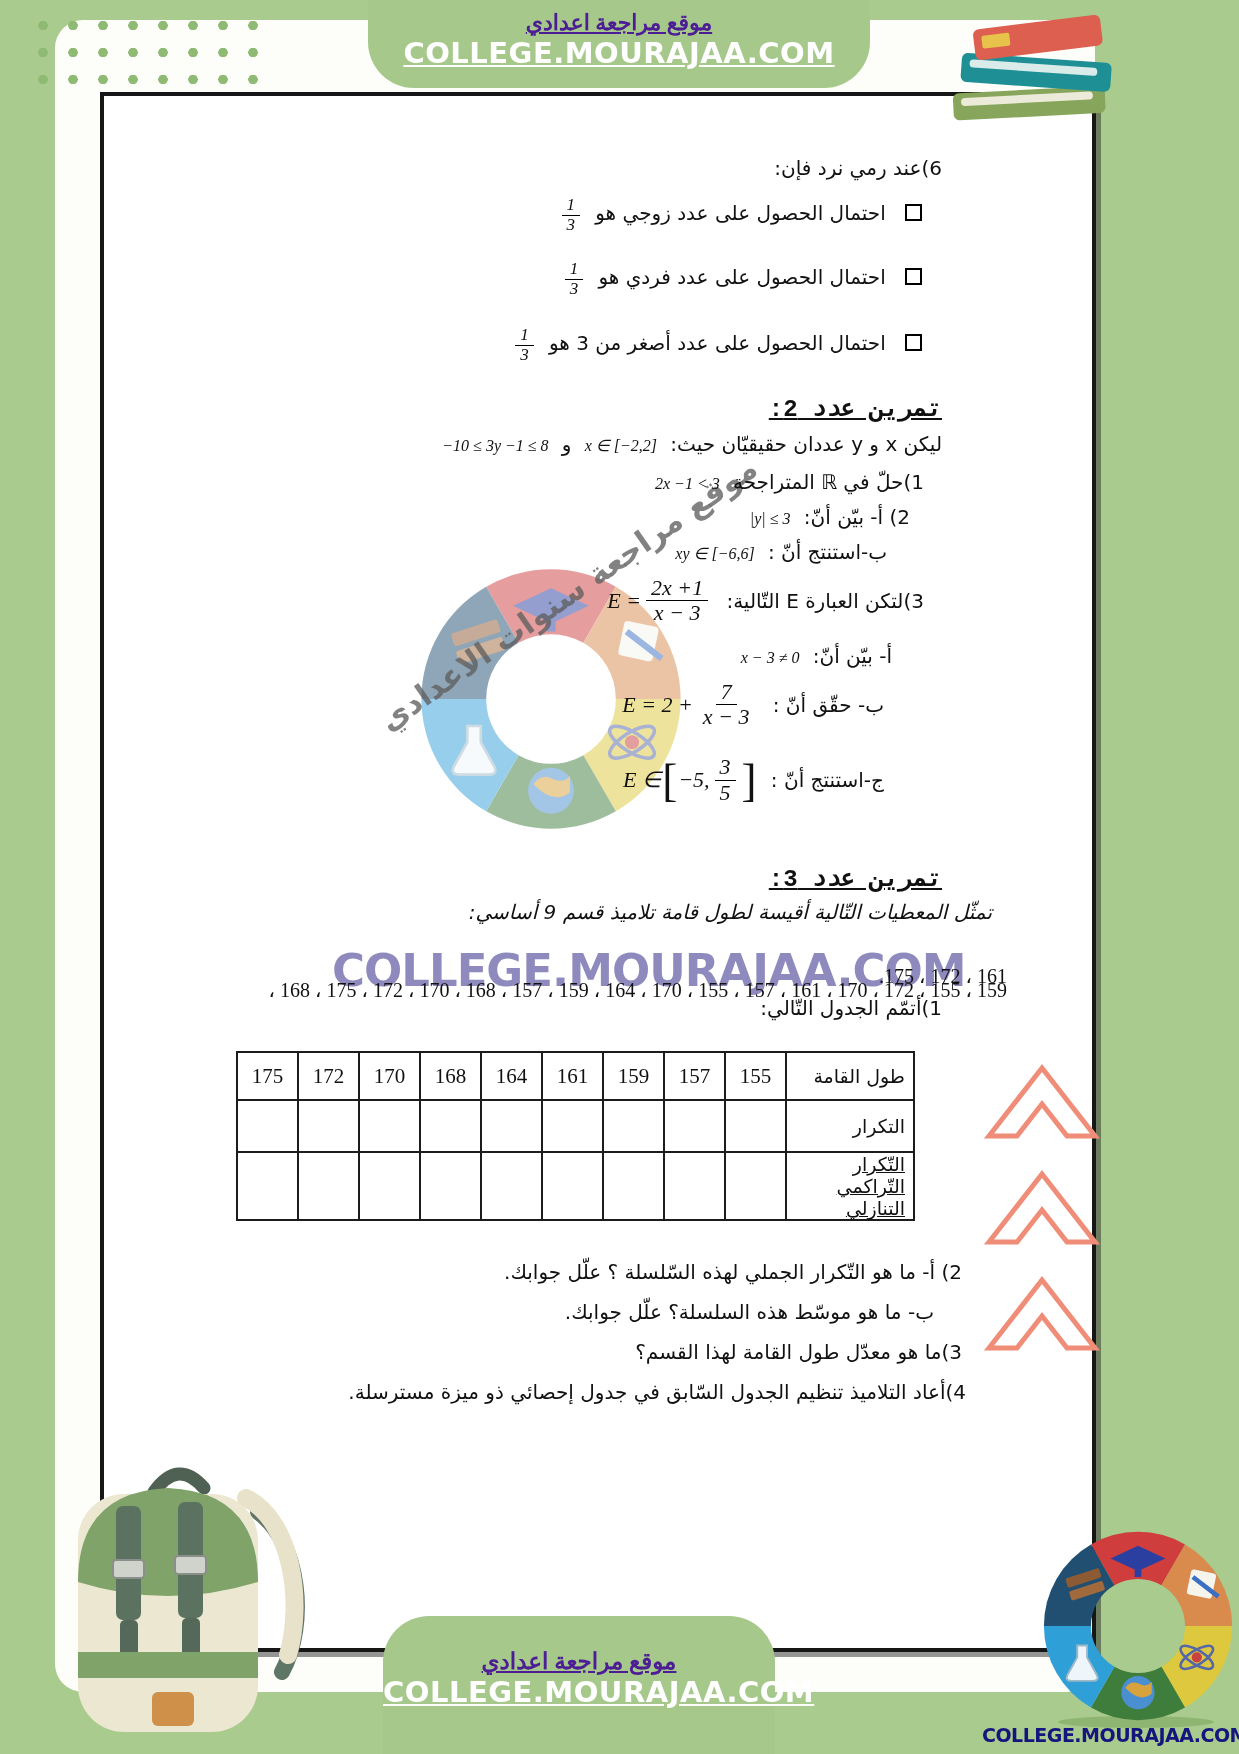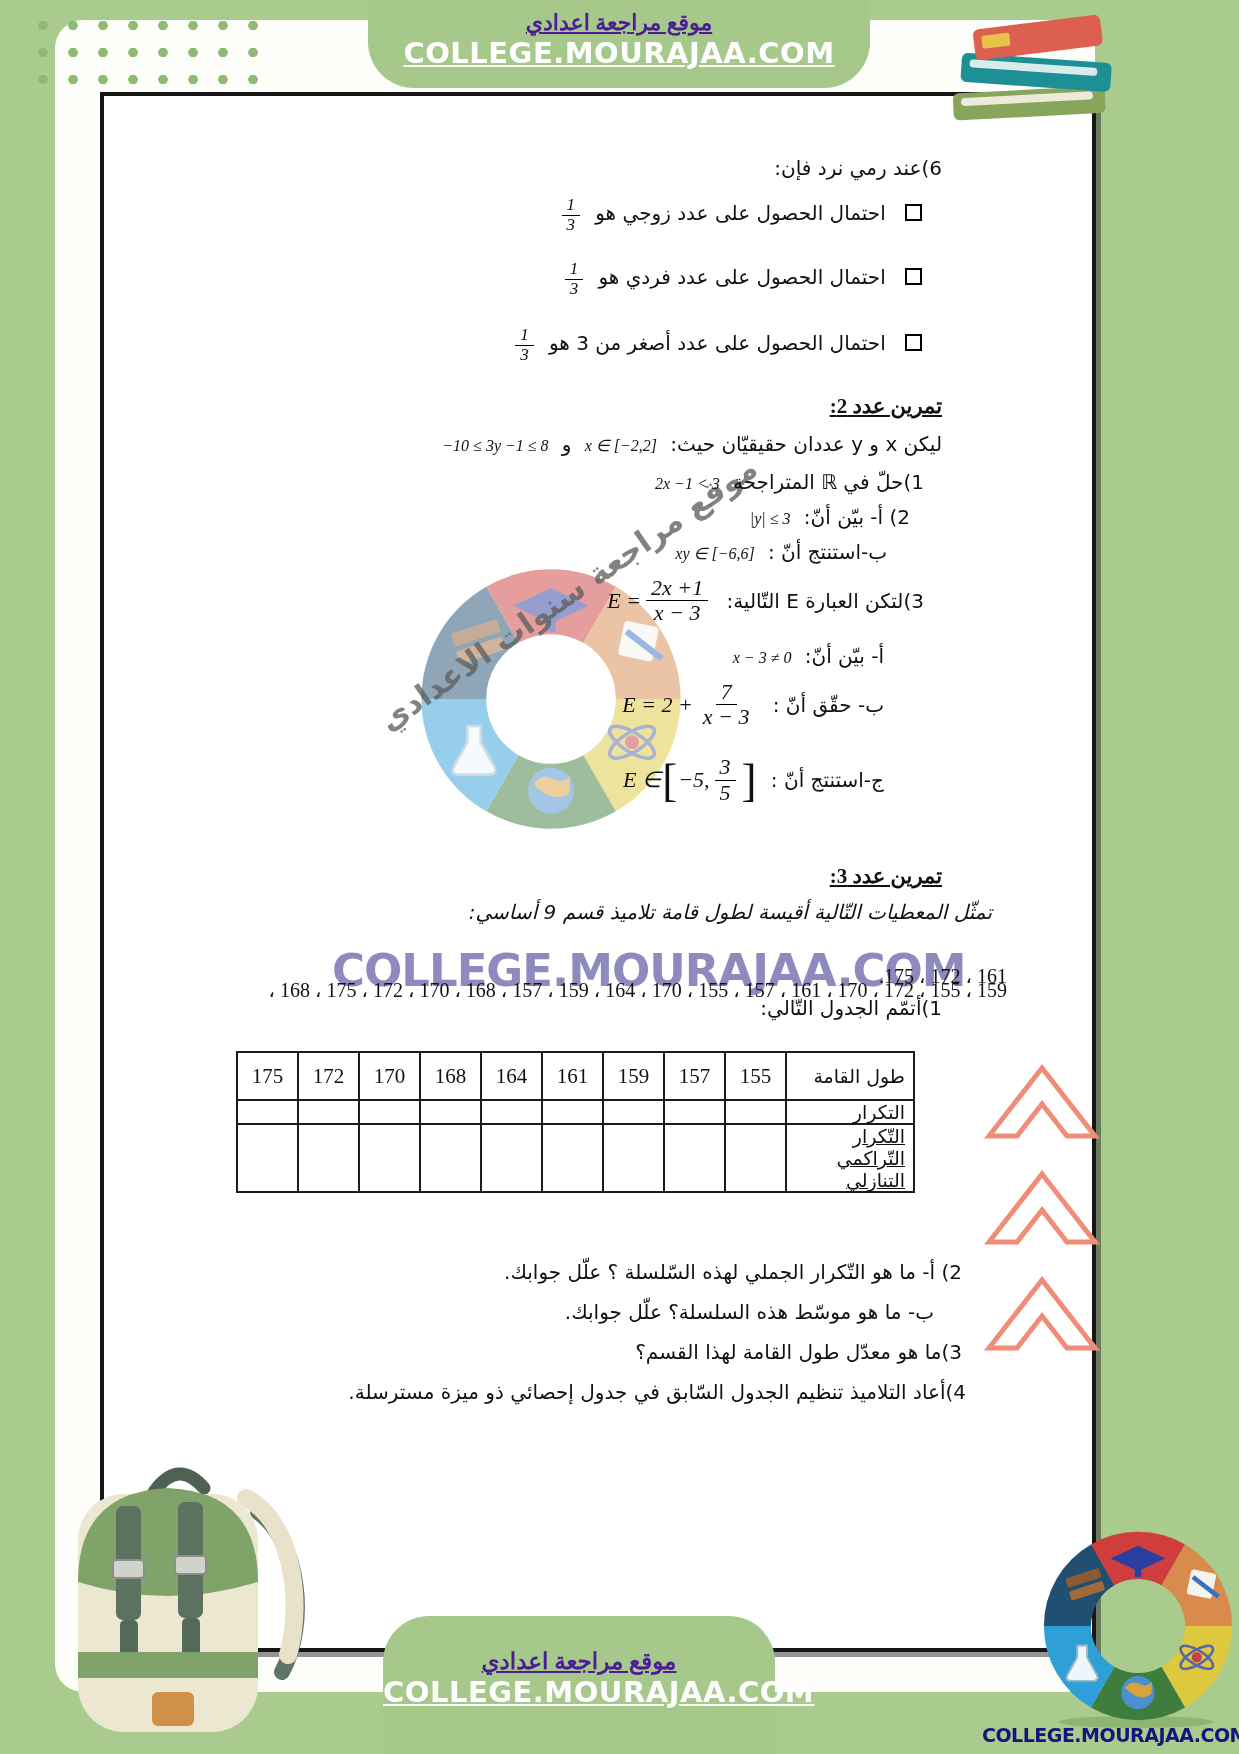--- a/index.html
+++ b/index.html
@@ -20,42 +20,42 @@
           font-size:29px;text-decoration:underline;letter-spacing:0.5px;}
   
   .paper{position:absolute;left:100px;top:92px;width:988px;height:1552px;background:#fff;
          border:4px solid #161616;box-shadow:5px 5px 0 rgba(45,45,45,.5);z-index:2;}
   .line{position:absolute;direction:rtl;white-space:nowrap;font-size:21px;z-index:3;}
   .ar{font-family:"DejaVu Sans",sans-serif;font-size:20px;}
   .math{direction:ltr;display:inline-block;unicode-bidi:isolate;font-style:italic;
         font-family:"Liberation Serif",serif;font-size:16px;margin:0 8px;}
   .mgroup{direction:ltr;display:inline-flex;align-items:center;unicode-bidi:isolate;
         font-style:italic;font-family:"Liberation Serif",serif;font-size:22px;margin:0 8px;}
-  .ex-title{font-weight:bold;font-size:21px;text-decoration:underline;font-family:Liberation Serif, serif;}
+  .ex-title{font-weight:bold;font-size:24px;text-decoration:underline;font-family:Liberation Mono, monospace;}
   .chk{display:inline-block;width:13px;height:13px;border:2.5px solid #000;margin-left:14px;vertical-align:-1px;}
   .frac{display:inline-flex;flex-direction:column;align-items:center;line-height:1.1;
         vertical-align:middle;margin:0 5px;font-style:italic;font-family:"Liberation Serif",serif;}
   .frac .fr-num{padding:0 5px;border-bottom:1.7px solid #000;}
   .frac .fr-den{padding:0 5px;}
   .sm-frac{font-size:17px;margin-right:10px;}
   .bigbr{font-size:2.05em;font-weight:400;font-style:normal;transform:scaleY(1.05);margin:0 1px;}
   
   .wm-domain{position:absolute;left:228px;top:848px;z-index:2;font-family:"DejaVu Sans",sans-serif;
         font-weight:bold;font-size:45px;letter-spacing:-1px;color:rgba(122,117,178,.85);}
   .wm-wheel{position:absolute;left:312px;top:468px;width:270px;height:270px;opacity:.5;z-index:1;}
   .wm-rot{position:absolute;left:248px;top:512px;width:340px;z-index:1;transform:rotate(-35deg);
         font-family:"DejaVu Sans",sans-serif;font-weight:bold;font-size:31px;
         color:rgba(95,95,95,.78);text-align:center;white-space:nowrap;}
   
   .htable{position:absolute;left:132px;top:955px;direction:rtl;border-collapse:collapse;z-index:3;
         font-family:"Liberation Serif",serif;}
   .htable td{border:2px solid #1c1c1c;text-align:center;font-size:21px;padding:0 2px;}
   .htable td.lbl{width:116px;font-family:"DejaVu Sans",sans-serif;font-size:19px;text-align:right;padding-right:8px;}
   .htable td.val{width:55px;}
-  .r1{height:48px;} .r2{height:24px;padding-left:36px;} .r3{height:59px;text-decoration:underline;}
+  .r1{height:48px;} .r2{height:52px;padding-left:36px;} .r3{height:59px;text-decoration:underline;}
   .gap1{word-spacing:14px;}
   
   .chevrons{position:absolute;left:983px;top:1050px;z-index:5;display:flex;flex-direction:column;gap:14px;}
   
   .logo-wheel{position:absolute;left:1040px;top:1528px;width:196px;height:196px;z-index:6;}
   .logo-shadow{position:absolute;left:1058px;top:1716px;width:156px;height:12px;background:#8fb573;border-radius:50%;z-index:5;}
   .logo-caption{position:absolute;left:982px;top:1724px;width:256px;text-align:center;z-index:6;
         font-family:"DejaVu Sans",sans-serif;font-weight:bold;font-size:19px;letter-spacing:-0.5px;color:#15157d;}
   .books{position:absolute;left:928px;top:4px;z-index:6;}
   .backpack{position:absolute;left:26px;top:1420px;z-index:6;}
@@ -186,21 +186,21 @@
       <span class="ar">3)لتكن العبارة E التّالية:</span>
       <span class="mgroup">
         <span>E =</span>
         <span class="frac">
           <span class="fr-num">2x +1</span>
           <span class="fr-den">x − 3</span>
         </span>
       </span>
     </div>
 
-    <div class="line" style="right:208px;top:548px;">
+    <div class="line" style="right:200px;top:548px;">
       <span class="ar">أ- بيّن أنّ:</span>
       <span class="math">x − 3 ≠ 0</span>
     </div>
 
     <div class="line" style="right:208px;top:584px;">
       <span class="ar">ب- حقّق أنّ :</span>
       <span class="mgroup">
         <span>E = 2 +</span>
         <span class="frac">
           <span class="fr-num">7</span>

